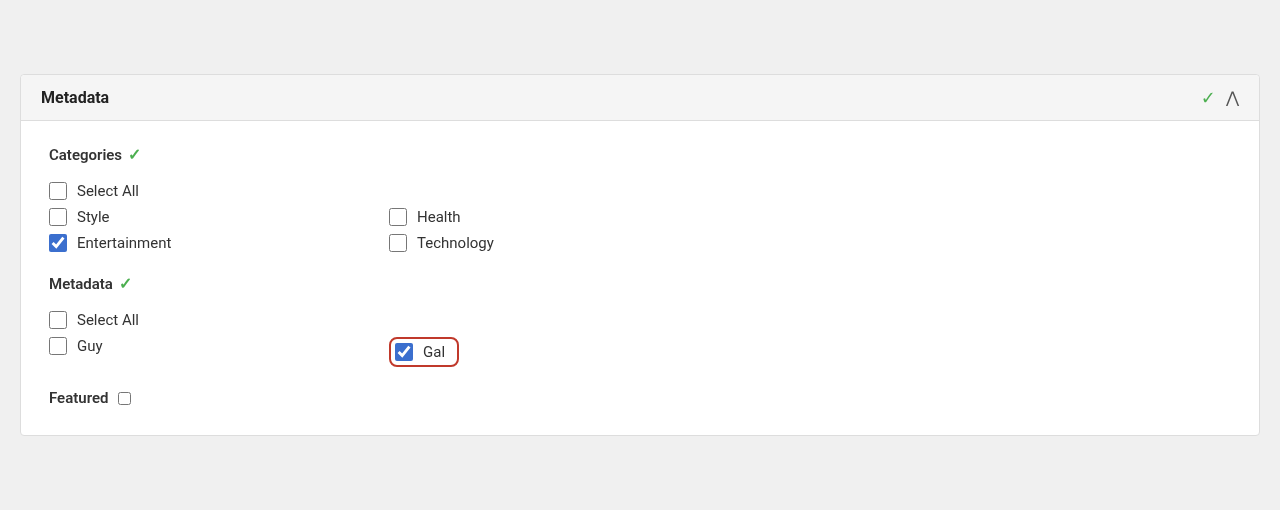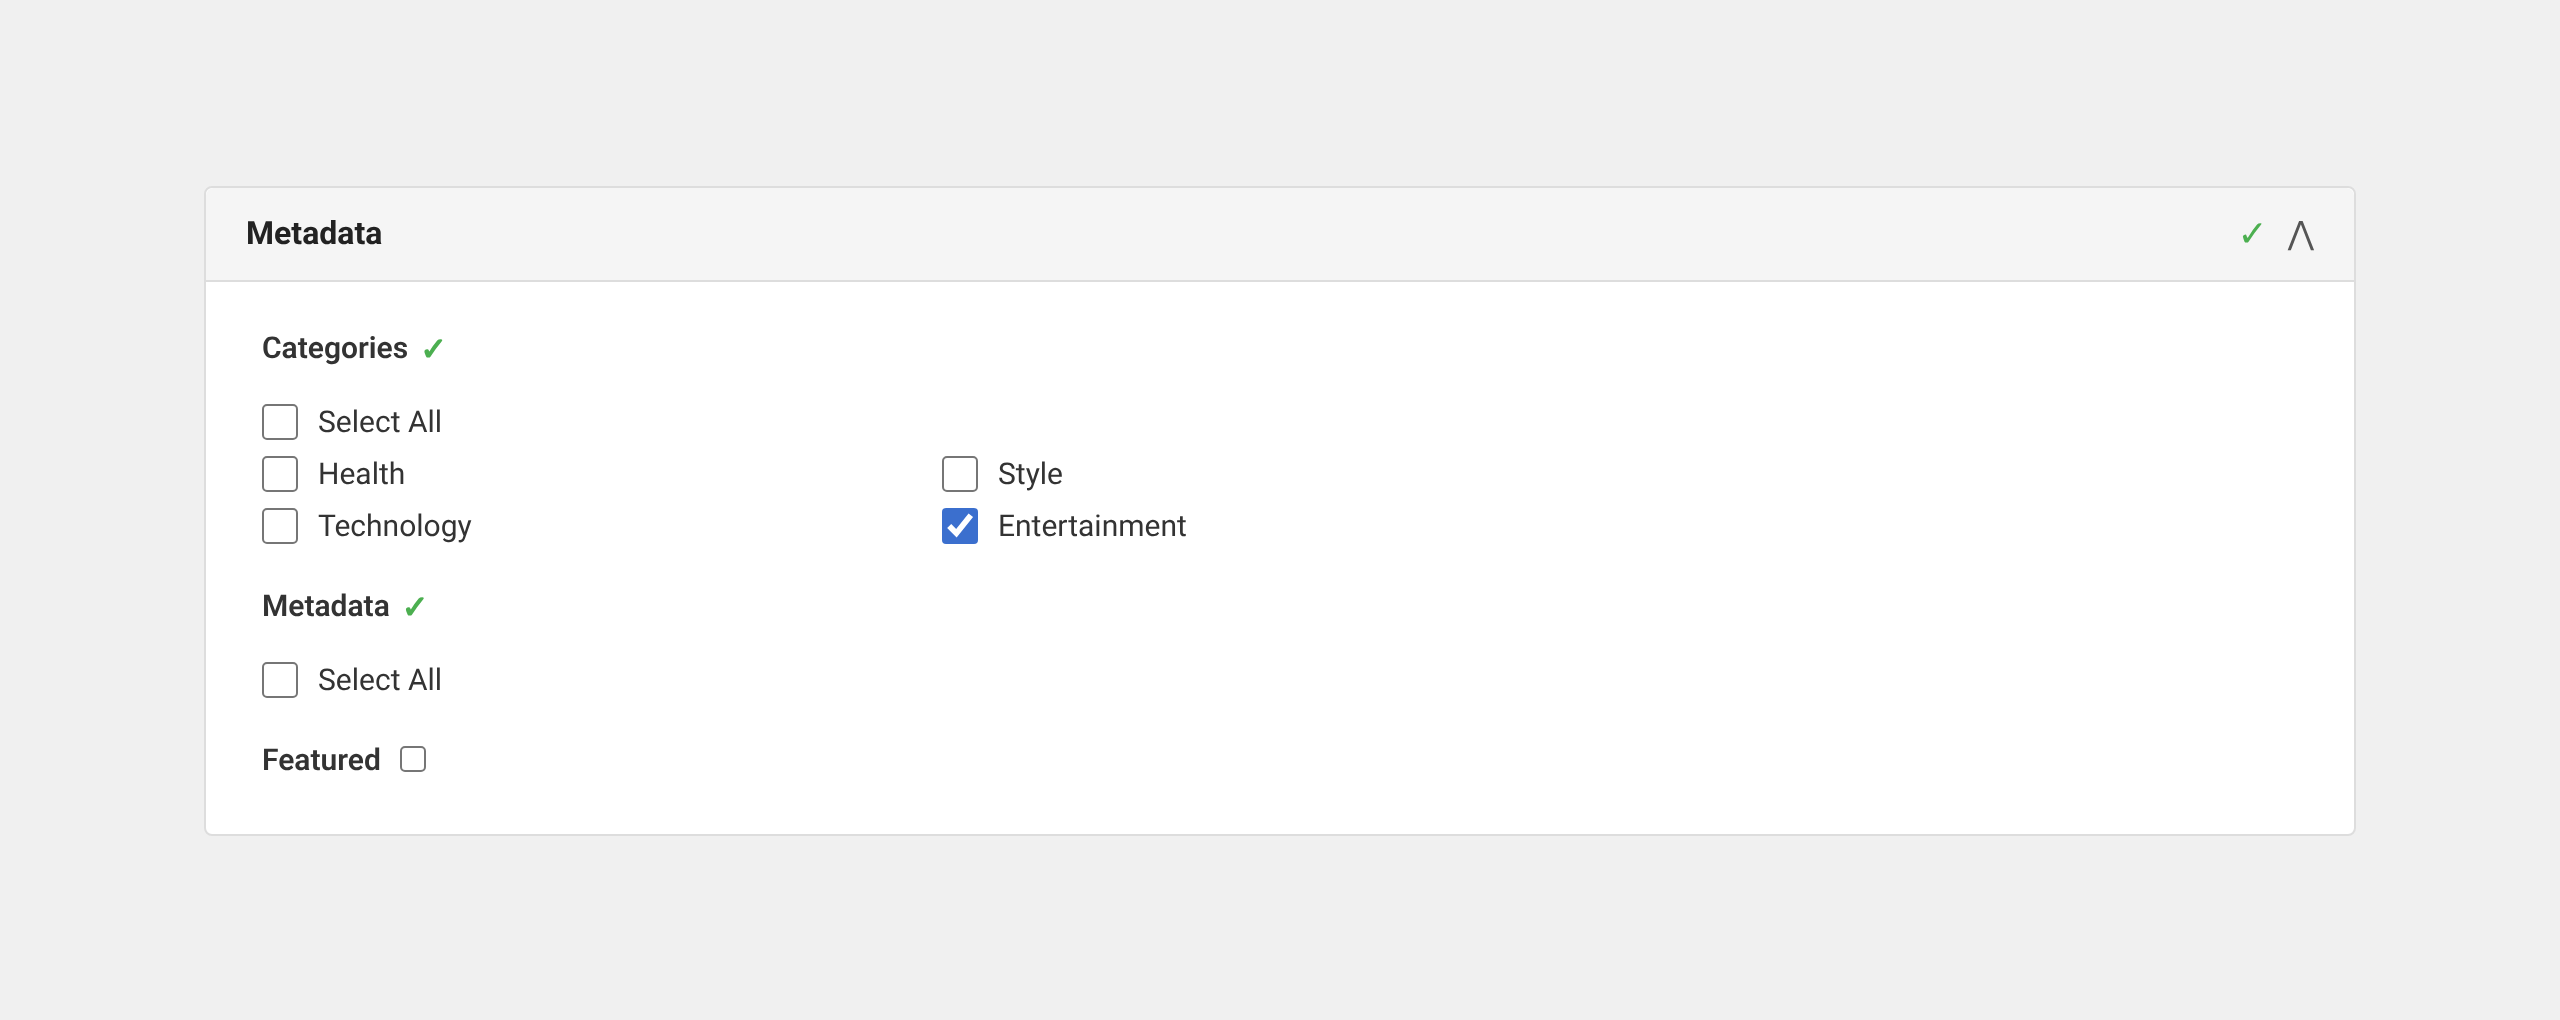--- a/index.html
+++ b/index.html
@@ -9,21 +9,21 @@
       display: flex;
       justify-content: center;
       align-items: center;
       min-height: 100vh;
       padding: 20px;
     }
     .panel {
       background: #fff;
       border: 1px solid #ddd;
       border-radius: 4px;
-      width: 1076px;
+      width: 1240px;
       max-width: 100%;
     }
     .panel-header {
       display: flex;
       align-items: center;
       justify-content: space-between;
       padding: 12px 20px;
       background: #f5f5f5;
       border-bottom: 1px solid #ddd;
       border-radius: 4px 4px 0 0;
@@ -153,53 +153,71 @@
 
       <div class="checkbox-row">
         <input type="checkbox" id="cat-select-all" style="">
         <label for="cat-select-all" class="checkbox-label">Select All</label>
       </div>
 
       <div class="checkbox-grid">
 
         <div>
           <div class="checkbox-row">
+            <input type="checkbox" id="cat-style" style="">
+            <label for="cat-style" class="checkbox-label">Style</label>
+          </div>
+          <div class="checkbox-row">
+            <input type="checkbox" id="cat-entertainment" checked="" style="">
+            <label for="cat-entertainment" class="checkbox-label">Entertainment</label>
+          </div>
+        </div>
+
+        <div>
+          <div class="checkbox-row">
             <input type="checkbox" id="cat-health" style="">
             <label for="cat-health" class="checkbox-label">Health</label>
           </div>
           <div class="checkbox-row">
             <input type="checkbox" id="cat-technology" style="">
             <label for="cat-technology" class="checkbox-label">Technology</label>
-          </div>
-        </div>
-
-        <div>
-          <div class="checkbox-row">
-            <input type="checkbox" id="cat-style" style="">
-            <label for="cat-style" class="checkbox-label">Style</label>
-          </div>
-          <div class="checkbox-row">
-            <input type="checkbox" id="cat-entertainment" checked="" style="">
-            <label for="cat-entertainment" class="checkbox-label">Entertainment</label>
           </div>
         </div>
       </div>
     </div>
 
     <div class="segments-section">
       <div class="section-title">
         <span>Metadata</span>
         <span class="green-check">✓</span>
       </div>
 
       <div class="checkbox-row">
         <input type="checkbox" id="seg-select-all" style="">
         <label for="seg-select-all" class="checkbox-label">Select All</label>
       </div>
 
+      <div class="checkbox-grid">
+
+        <div>
+          <div class="checkbox-row">
+            <input type="checkbox" id="seg-guy" style="">
+            <label for="seg-guy" class="checkbox-label">Guy</label>
+          </div>
+        </div>
+
+        <div>
+          <div class="checkbox-row">
+            <span class="gal-highlight">
+              <input type="checkbox" id="seg-gal" checked="" style="">
+              <label for="seg-gal" class="checkbox-label">Gal</label>
+            </span>
+          </div>
+        </div>
+      </div>
 
     </div>
 
     <div class="featured-section">
       <span class="featured-label">Featured</span>
       <input type="checkbox" id="featured" style="">
     </div>
 
   </div>
 </div>

